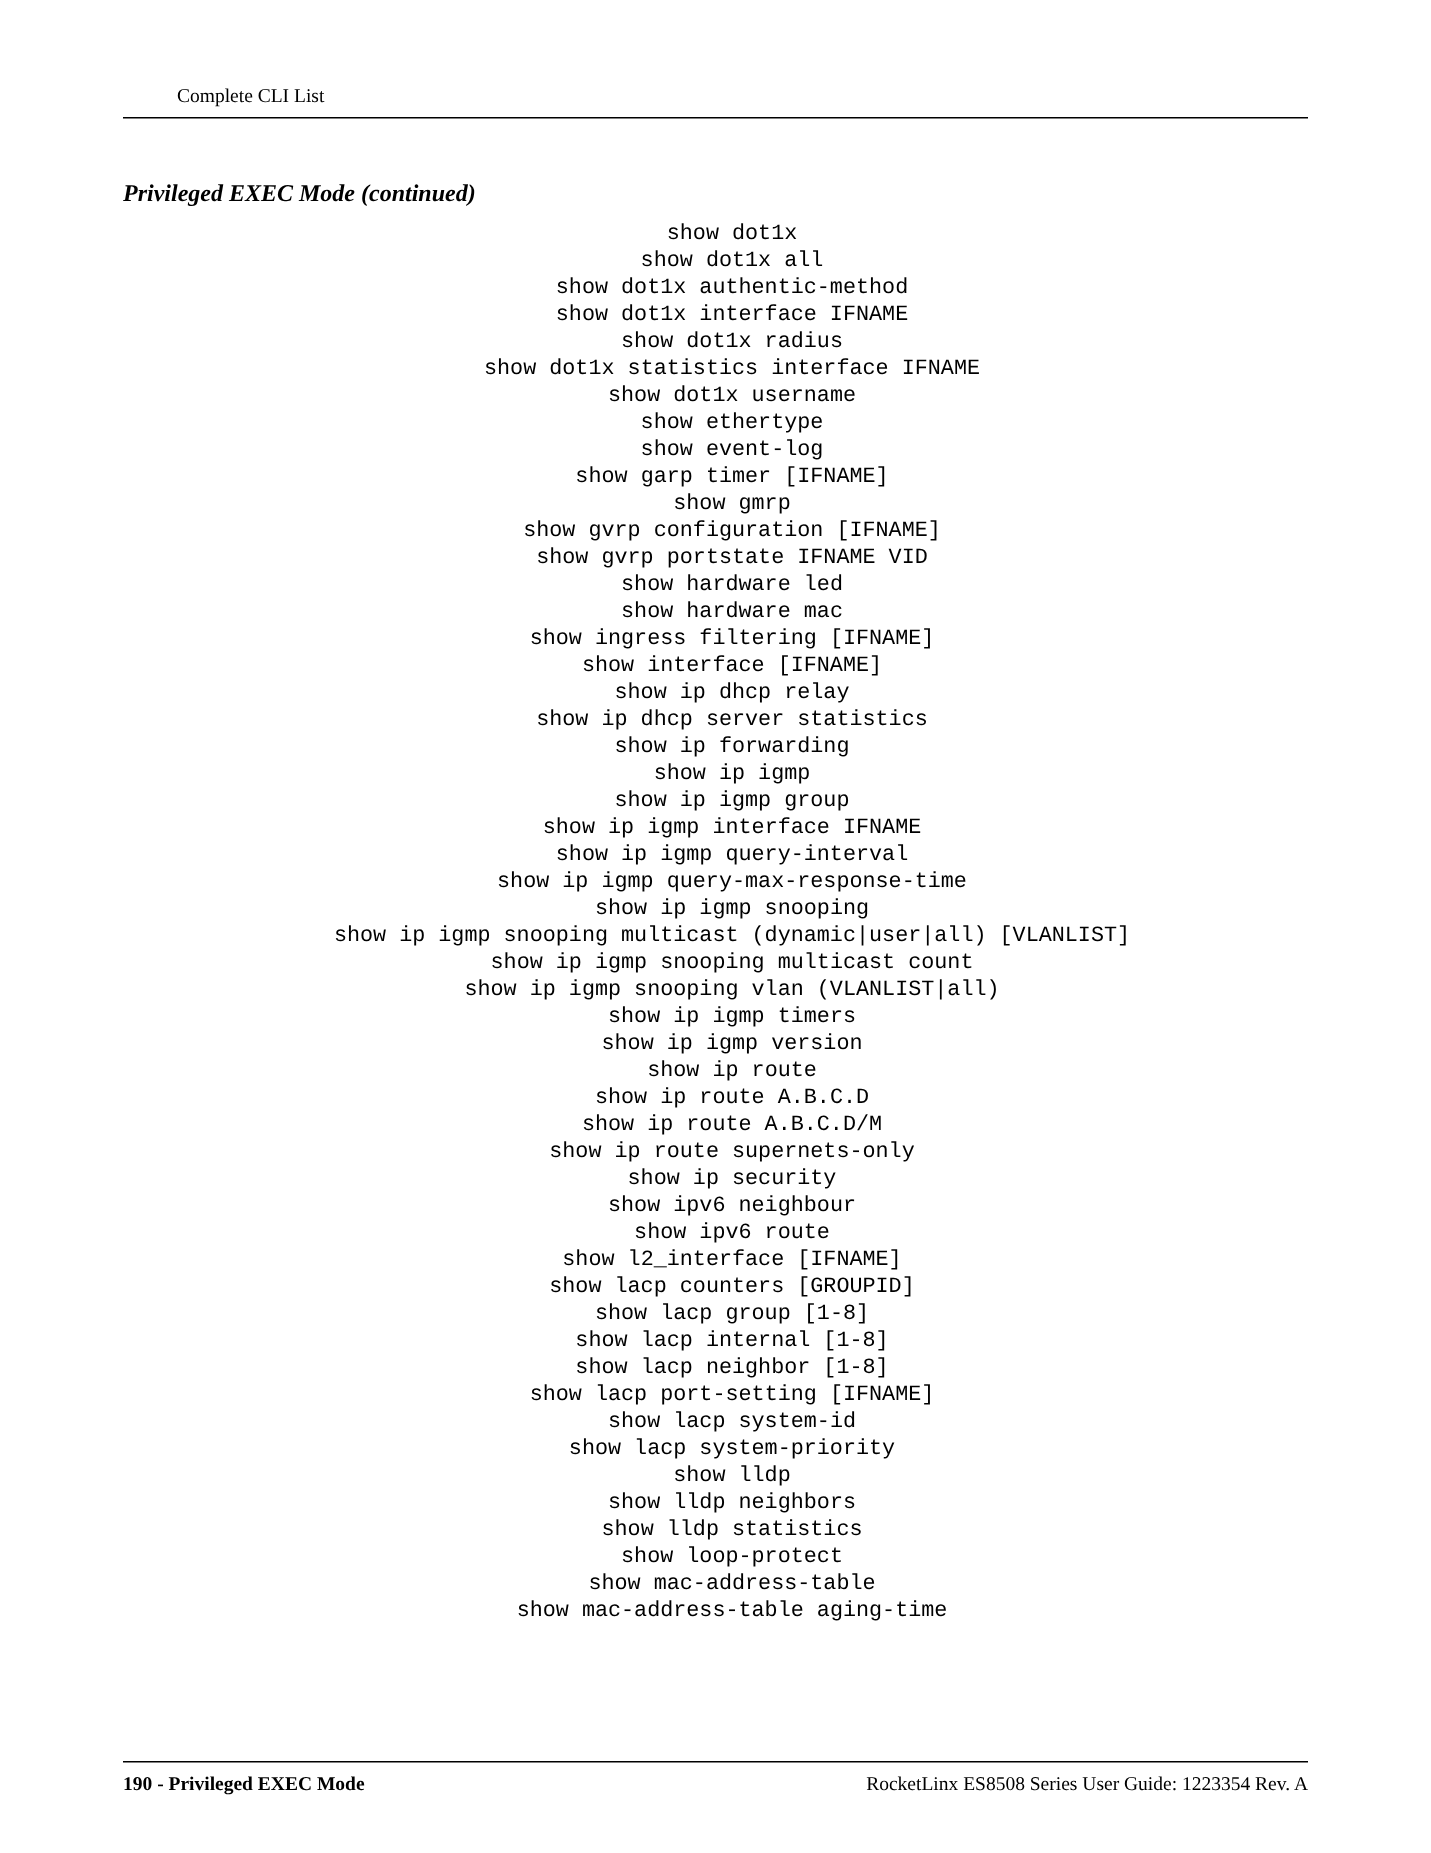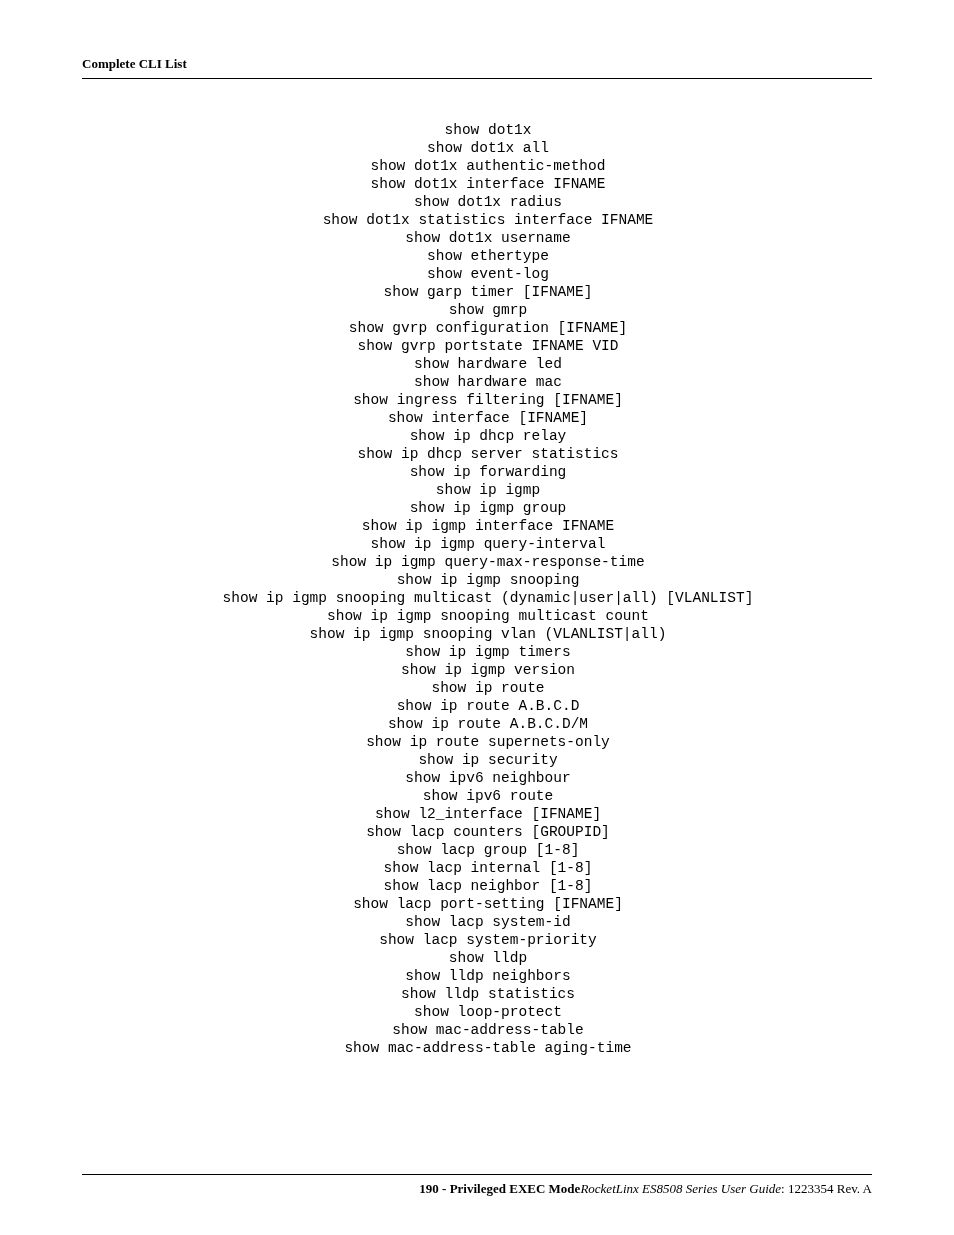--- a/index.html
+++ b/index.html
@@ -9,22 +9,23 @@
     background: #fff;
     font-family: "Times New Roman", Times, serif;
     color: #000;
     position: relative;
   }
   .page {
     padding: 56px 82px 0 82px;
   }
   .header-title {
     font-size: 13px;
-    font-weight: bold;
+    font-weight: normal;
     margin-bottom: 6px;
+    margin-left: 36px;
   }
   .header-rule {
     border: none;
     border-top: 1px solid #000;
     margin-bottom: 42px;
   }
   .section-heading {
     font-size: 16px;
     font-weight: bold;
     font-style: italic;
@@ -44,33 +45,34 @@
     right: 82px;
     bottom: 38px;
   }
   .footer-rule {
     border: none;
     border-top: 1px solid #000;
     margin-bottom: 6px;
   }
   .footer-row {
     display: flex;
-    justify-content: flex-end;
+    justify-content: space-between;
     font-size: 13px;
   }
   .footer-left { font-weight: bold; }
-  .footer-right-em { font-style: italic; }
+  .footer-right-em { }
 </style>
 </head>
 <body>
 
 <div class="page">
   <div class="header-title">Complete CLI List</div>
   <hr class="header-rule">
 
+  <div class="section-heading">Privileged EXEC Mode (continued)</div>
 
   <div class="cli-block" id="cli-block">show dot1x
 show dot1x all
 show dot1x authentic-method
 show dot1x interface IFNAME
 show dot1x radius
 show dot1x statistics interface IFNAME
 show dot1x username
 show ethertype
 show event-log

